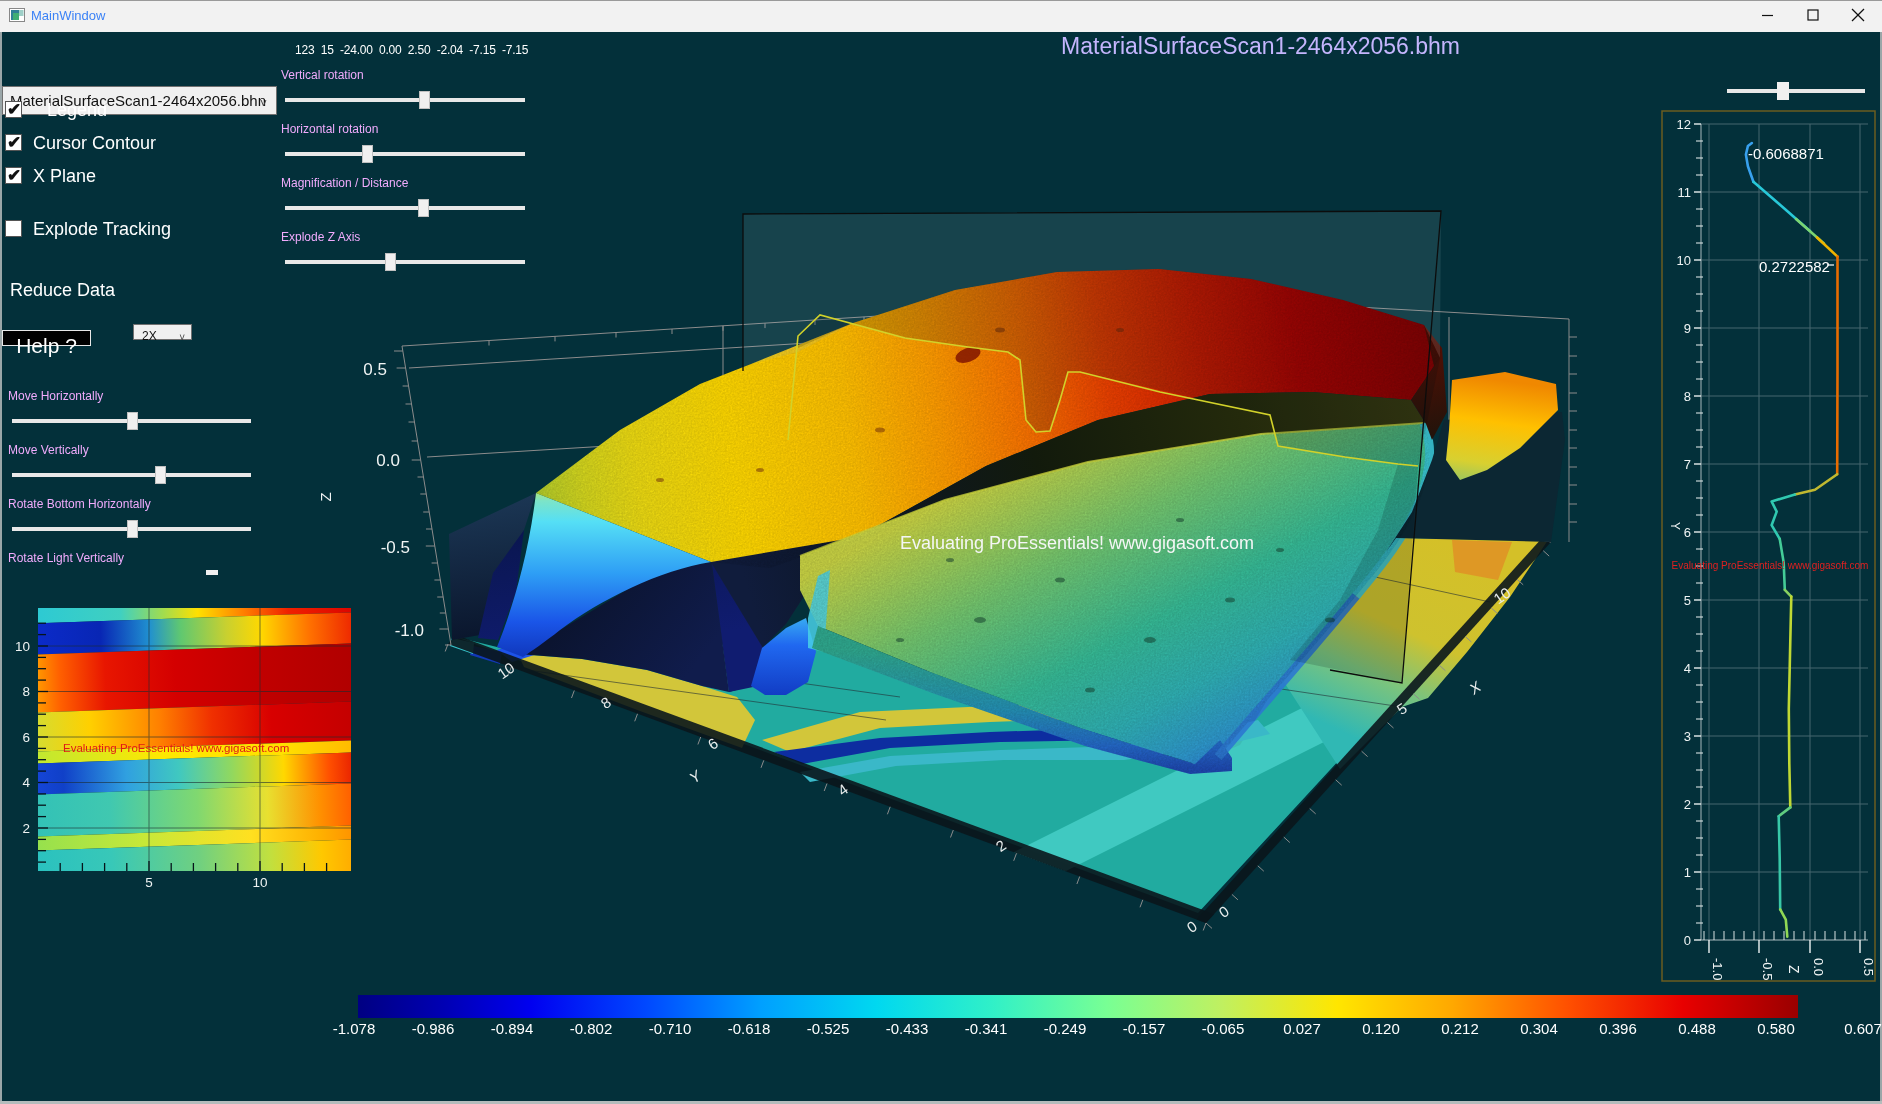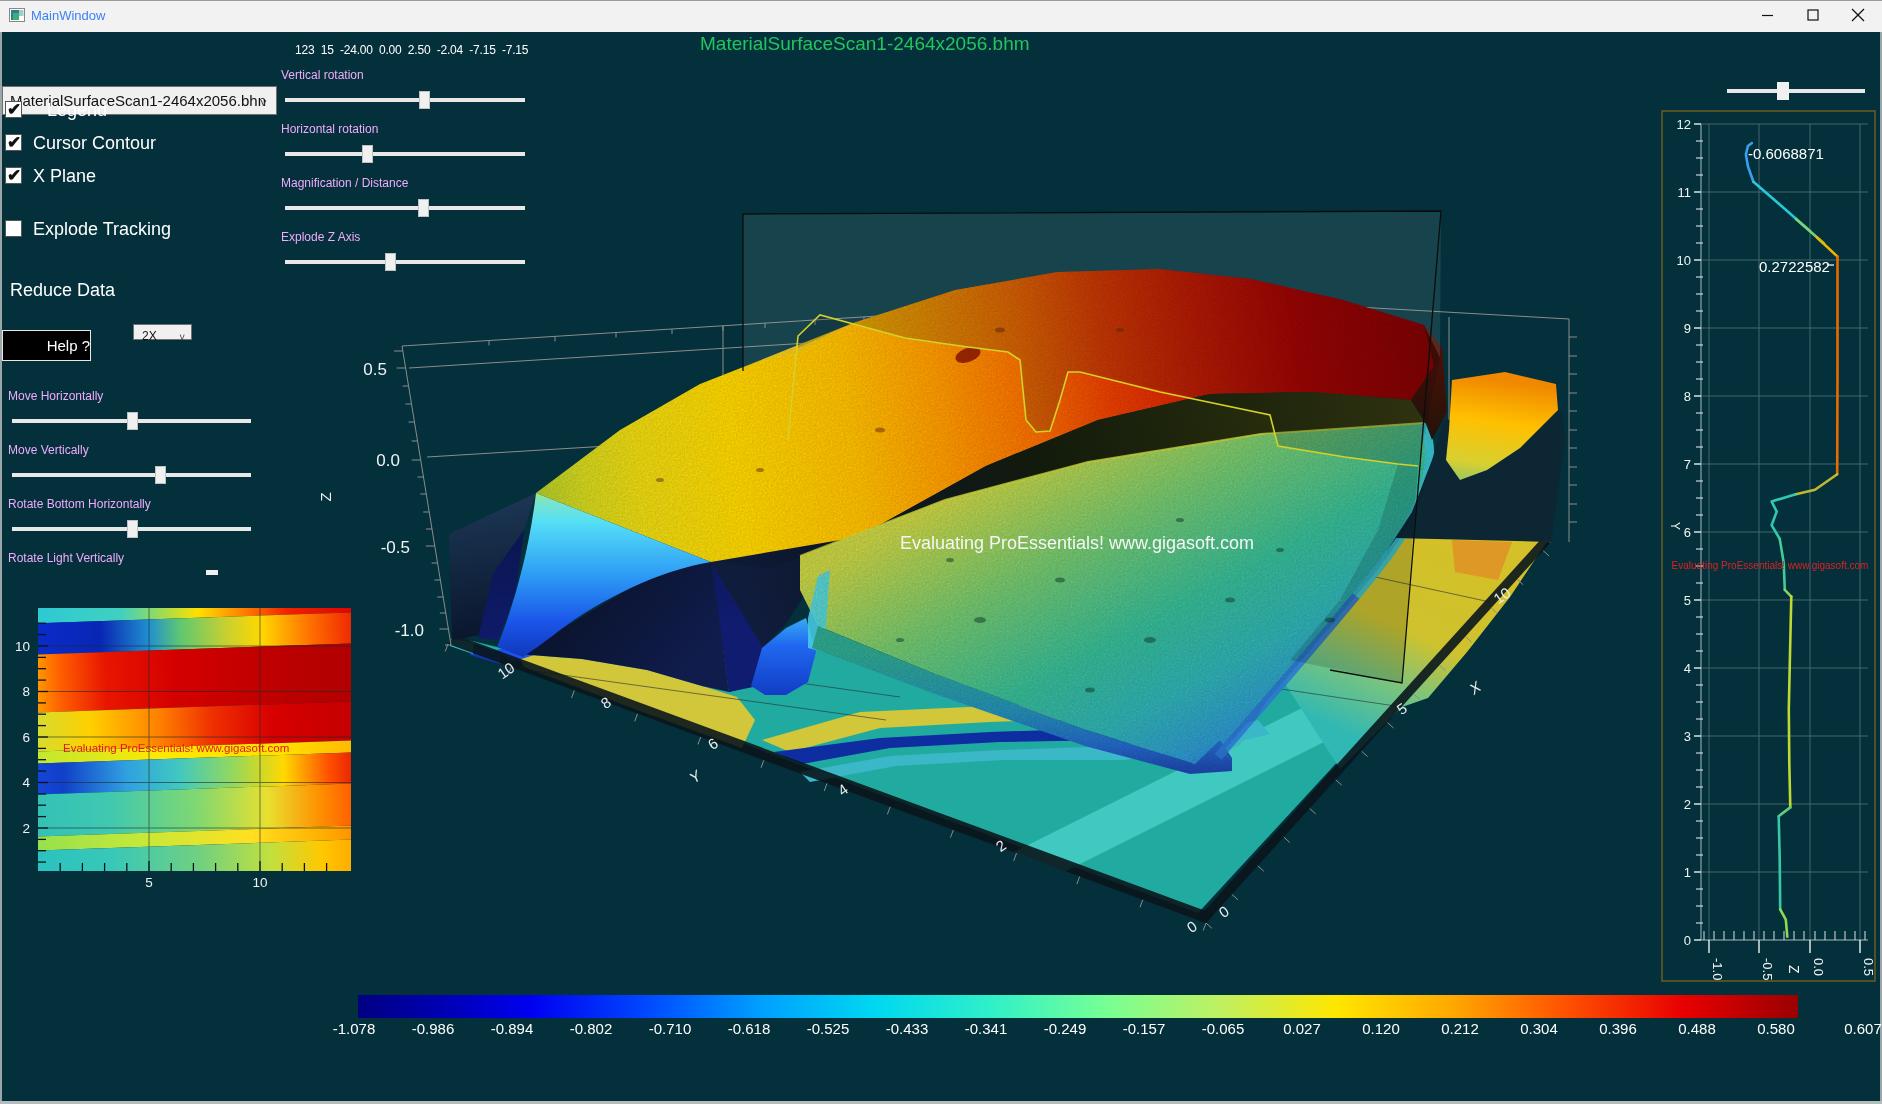--- a/index.html
+++ b/index.html
@@ -16,22 +16,22 @@
   #numrow{left:295px;top:43px;font-size:12px;color:#fff;letter-spacing:-0.2px;}
   
   .slabel{font-size:12px;color:#f0abfc;}
   .track{background:#e8e8e8;height:4px;}
   .thumb{background:#f0f0f0;width:11px;border:1px solid #c0c0c0;box-sizing:border-box;}
   
   .cb{width:17px;height:17px;background:#fff;border:1px solid #555;box-sizing:border-box;}
   .cblabel{font-size:18px;color:#fff;}
   .check{font-weight:bold;color:#111;font-size:17px;position:absolute;left:1px;top:-3px;}
   
-  #helpbtn{left:2px;top:330px;width:89px;height:31px;background:#000;border:1px solid #e8e8e8;box-sizing:border-box;color:#fff;font-size:15px;text-align:right;line-height:29px;}
-  #title3d{left:700px;top:33px;width:760px;text-align:left;font-size:19px;color:#22c55e;}
+  #helpbtn{left:2px;top:330px;width:89px;height:16px;background:#000;border:1px solid #e8e8e8;box-sizing:border-box;color:#fff;font-size:21px;text-align:center;line-height:29px;}
+  #title3d{left:700px;top:33px;width:760px;text-align:right;font-size:23px;color:#c4b5fd;}
 </style>
 </head>
 <body>
 <div class="abs" id="titlebar"></div>
 <div class="abs" style="left:0;top:32px;width:2px;height:1072px;background:#9aa6a8"></div>
 <div class="abs" style="left:1880px;top:32px;width:2px;height:1072px;background:#9aa6a8"></div>
 <div class="abs" style="left:0;top:1101px;width:1882px;height:3px;background:#b4bcbc"></div>
 <svg class="abs" style="left:9px;top:7px" width="18" height="18">
     <rect x="0.5" y="1.5" width="15" height="13" fill="#ffffff" stroke="#888888"></rect>
     <rect x="2" y="3" width="8" height="10" fill="#2e7f96"></rect>

